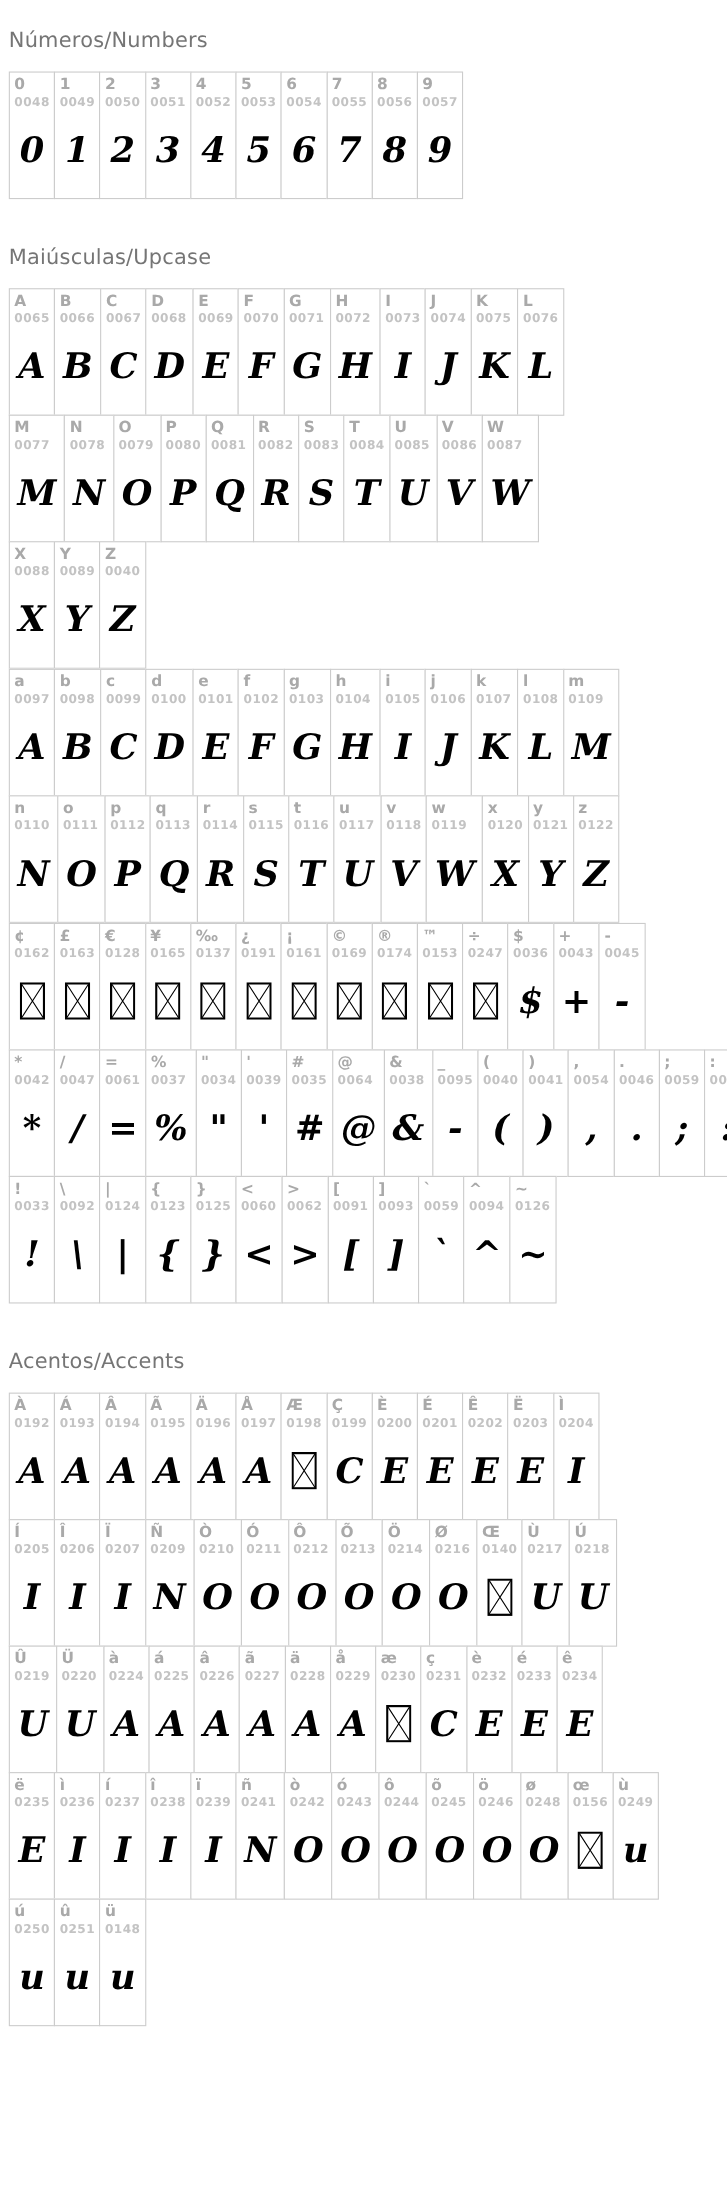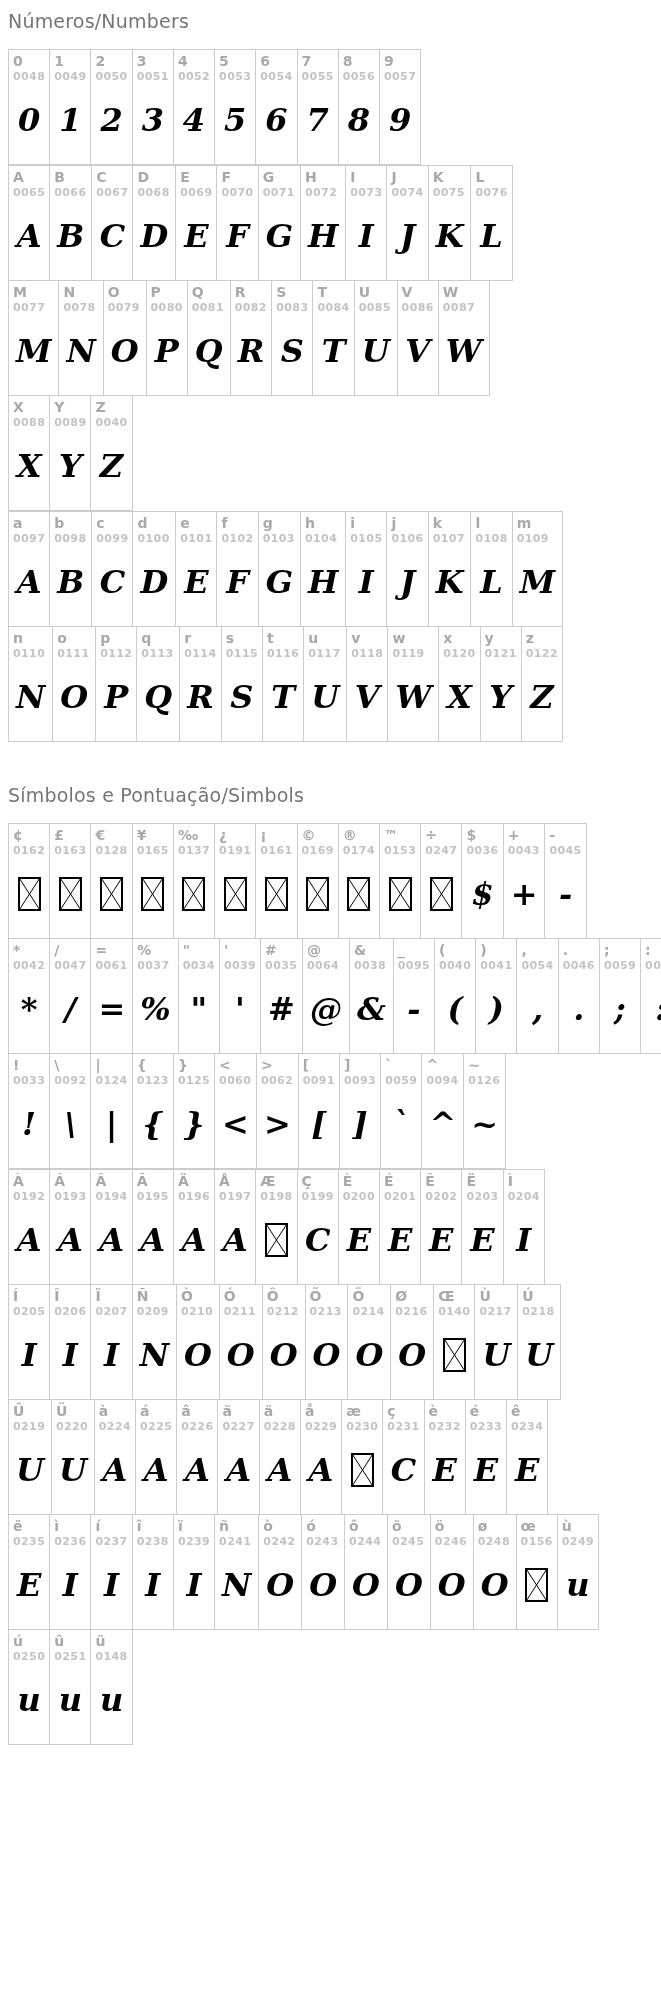--- a/index.html
+++ b/index.html
@@ -14,21 +14,21 @@
   }
   .glyph-section { display: block; }
   .section-title {
     font-size: 19px;
     font-weight: 400;
     color: #757575;
     margin: 42px 0 16px 0;
     letter-spacing: 0.2px;
     line-height: 23px;
   }
-  .glyph-section:first-child .section-title { margin-top: 4px; }
+  .glyph-section:first-child .section-title { margin-top: 20px; }
   .char-row {
     display: flex;
     width: max-content;
   }
   .char-row + .char-row { margin-top: -1px; }
   .cell {
     box-sizing: border-box;
     min-width: 37px;
     height: 116px;
     border: 1px solid #cccccc;
@@ -120,20 +120,21 @@
           <div class="cell-glyph">8</div>
         </div>
         <div class="cell">
           <span class="cell-label">9</span>
           <span class="cell-code">0057</span>
           <div class="cell-glyph">9</div>
         </div>
       </div>
     </section>
     <section class="glyph-section">
+      <h2 class="section-title">Maiúsculas/Upcase</h2>
       <div class="char-row">
         <div class="cell">
           <span class="cell-label">A</span>
           <span class="cell-code">0065</span>
           <div class="cell-glyph">A</div>
         </div>
         <div class="cell">
           <span class="cell-label">B</span>
           <span class="cell-code">0066</span>
           <div class="cell-glyph">B</div>
@@ -394,21 +395,20 @@
           <div class="cell-glyph">Y</div>
         </div>
         <div class="cell">
           <span class="cell-label">z</span>
           <span class="cell-code">0122</span>
           <div class="cell-glyph">Z</div>
         </div>
       </div>
     </section>
     <section class="glyph-section">
-      <h2 class="section-title">Símbolos e Pontuação/Simbols</h2>
       <div class="char-row">
         <div class="cell">
           <span class="cell-label">¢</span>
           <span class="cell-code">0162</span>
           <div class="cell-glyph"><svg class="notdef-svg" width="23" height="34" viewBox="0 0 23 34" xmlns="http://www.w3.org/2000/svg">
               <rect x="1" y="1" width="21" height="32" fill="none" stroke="#000000" stroke-width="2"></rect>
               <path d="M1.5 1.5 L21.5 32.5 M21.5 1.5 L1.5 32.5" stroke="#000000" stroke-width="1" fill="none"></path>
             </svg></div>
         </div>
         <div class="cell">
@@ -646,20 +646,21 @@
           <div class="cell-glyph">^</div>
         </div>
         <div class="cell">
           <span class="cell-label">~</span>
           <span class="cell-code">0126</span>
           <div class="cell-glyph">~</div>
         </div>
       </div>
     </section>
     <section class="glyph-section">
+      <h2 class="section-title">Acentos/Accents</h2>
       <div class="char-row">
         <div class="cell">
           <span class="cell-label">À</span>
           <span class="cell-code">0192</span>
           <div class="cell-glyph">A</div>
         </div>
         <div class="cell">
           <span class="cell-label">Á</span>
           <span class="cell-code">0193</span>
           <div class="cell-glyph">A</div>

